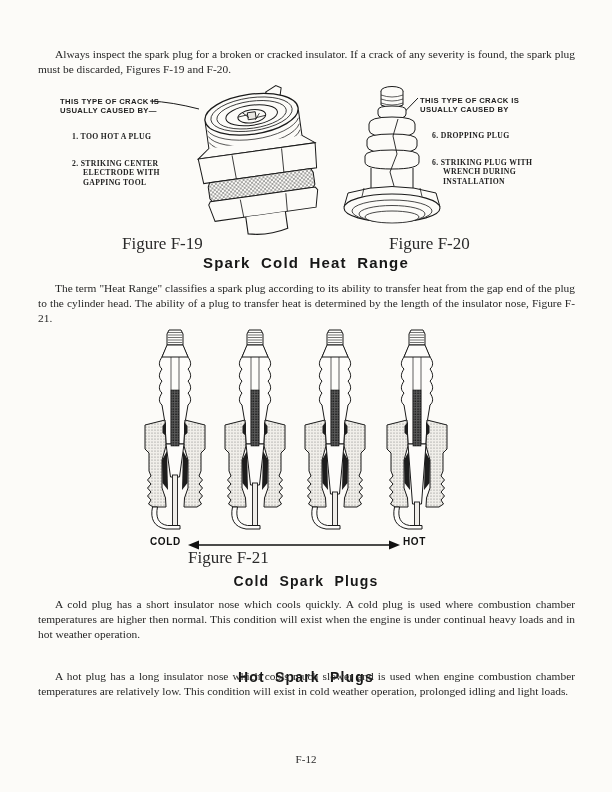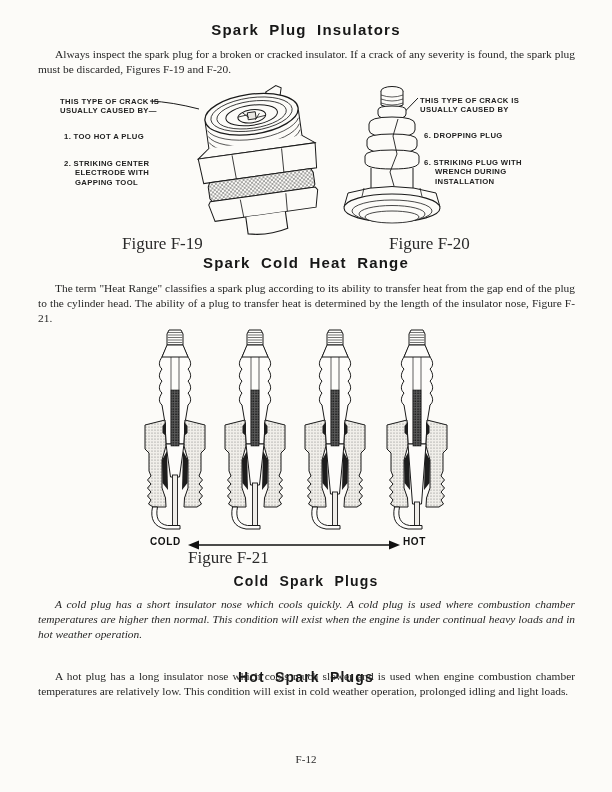--- a/index.html
+++ b/index.html
@@ -16,39 +16,38 @@
   .para {
     position:absolute; left:38px; width:537px; text-align:justify;
     font-size:11.4px; line-height:15px; text-indent:17px; color:#262626;
   }
   .callout {
     position:absolute; font-family:"Liberation Sans", sans-serif;
     font-weight:bold; font-size:7.7px; line-height:9.6px;
     letter-spacing:0.35px; color:#222; white-space:pre-line;
   }
   .callout-head { margin:0 0 7px 0; white-space:pre-line; }
-  .callout-item { margin:0 0 7px 4px; padding-left:11px; text-indent:-11px; white-space:pre-line; }
+  .callout-item { margin:0 0 7px 12px; padding-left:11px; text-indent:-11px; white-space:pre-line;font-family:Liberation Serif, serif; }
   .fig-caption { position:absolute; font-size:17px; color:#2a2a2a; }
   .axis-label {
     position:absolute; font-family:"Liberation Sans", sans-serif;
     font-weight:bold; font-size:10px; letter-spacing:0.6px; color:#111;
   }
   .footer {
     position:absolute; left:0; width:612px; top:753px; text-align:center;
     font-size:11px; color:#2a2a2a;
   }
   svg { position:absolute; overflow:visible; }
   .overlay { pointer-events:none; }
 </style>
 </head>
 <body>
 
 <div class="page">
 
-  <div class="heading" style="top:21px;">Spark Plug Insulators</div>
   <div class="para" style="top:47px;">Always inspect the spark plug for a broken or cracked insulator. If a crack of any severity is found, the spark plug must be discarded, Figures F-19 and F-20.</div>
 
   <div class="callout" style="left:60px; top:87px; width:128px;">
     <div class="callout-head">THIS TYPE OF CRACK IS
 USUALLY CAUSED BY—</div>
     <div class="callout-item">1. TOO HOT A PLUG</div>
     <div class="callout-item">2. STRIKING CENTER
 ELECTRODE WITH
 GAPPING TOOL</div>
   </div>
@@ -210,19 +209,19 @@
   <svg style="left:188px; top:538px;" width="212" height="14" viewBox="0 0 212 14">
     <line x1="9" y1="7" x2="203" y2="7" stroke="#111" stroke-width="1.6"></line>
     <polygon points="0,7 11,2.5 11,11.5" fill="#111"></polygon>
     <polygon points="212,7 201,2.5 201,11.5" fill="#111"></polygon>
   </svg>
   <span class="axis-label" style="left:403px; top:536px;">HOT</span>
 
   <div class="fig-caption" style="left:188px; top:548px; width:212px; text-align:left;">Figure F-21</div>
 
   <div class="heading" style="top:573px; font-size:14px;">Cold Spark Plugs</div>
-  <div class="para" style="top:597px;font-style:italic;">A cold plug has a short insulator nose which cools quickly. A cold plug is used where combustion chamber temperatures are higher then normal. This condition will exist when the engine is under continual heavy loads and in hot weather operation.</div>
+  <div class="para" style="top:597px;">A cold plug has a short insulator nose which cools quickly. A cold plug is used where combustion chamber temperatures are higher then normal. This condition will exist when the engine is under continual heavy loads and in hot weather operation.</div>
 
   <div class="heading" style="top:669px; font-size:14px;">Hot Spark Plugs</div>
   <div class="para" style="top:669px;">A hot plug has a long insulator nose which cools much slower and is used when engine combustion chamber temperatures are relatively low. This condition will exist in cold weather operation, prolonged idling and light loads.</div>
 
   <div class="footer">F-12</div>
 </div>
 
 </body></html>

